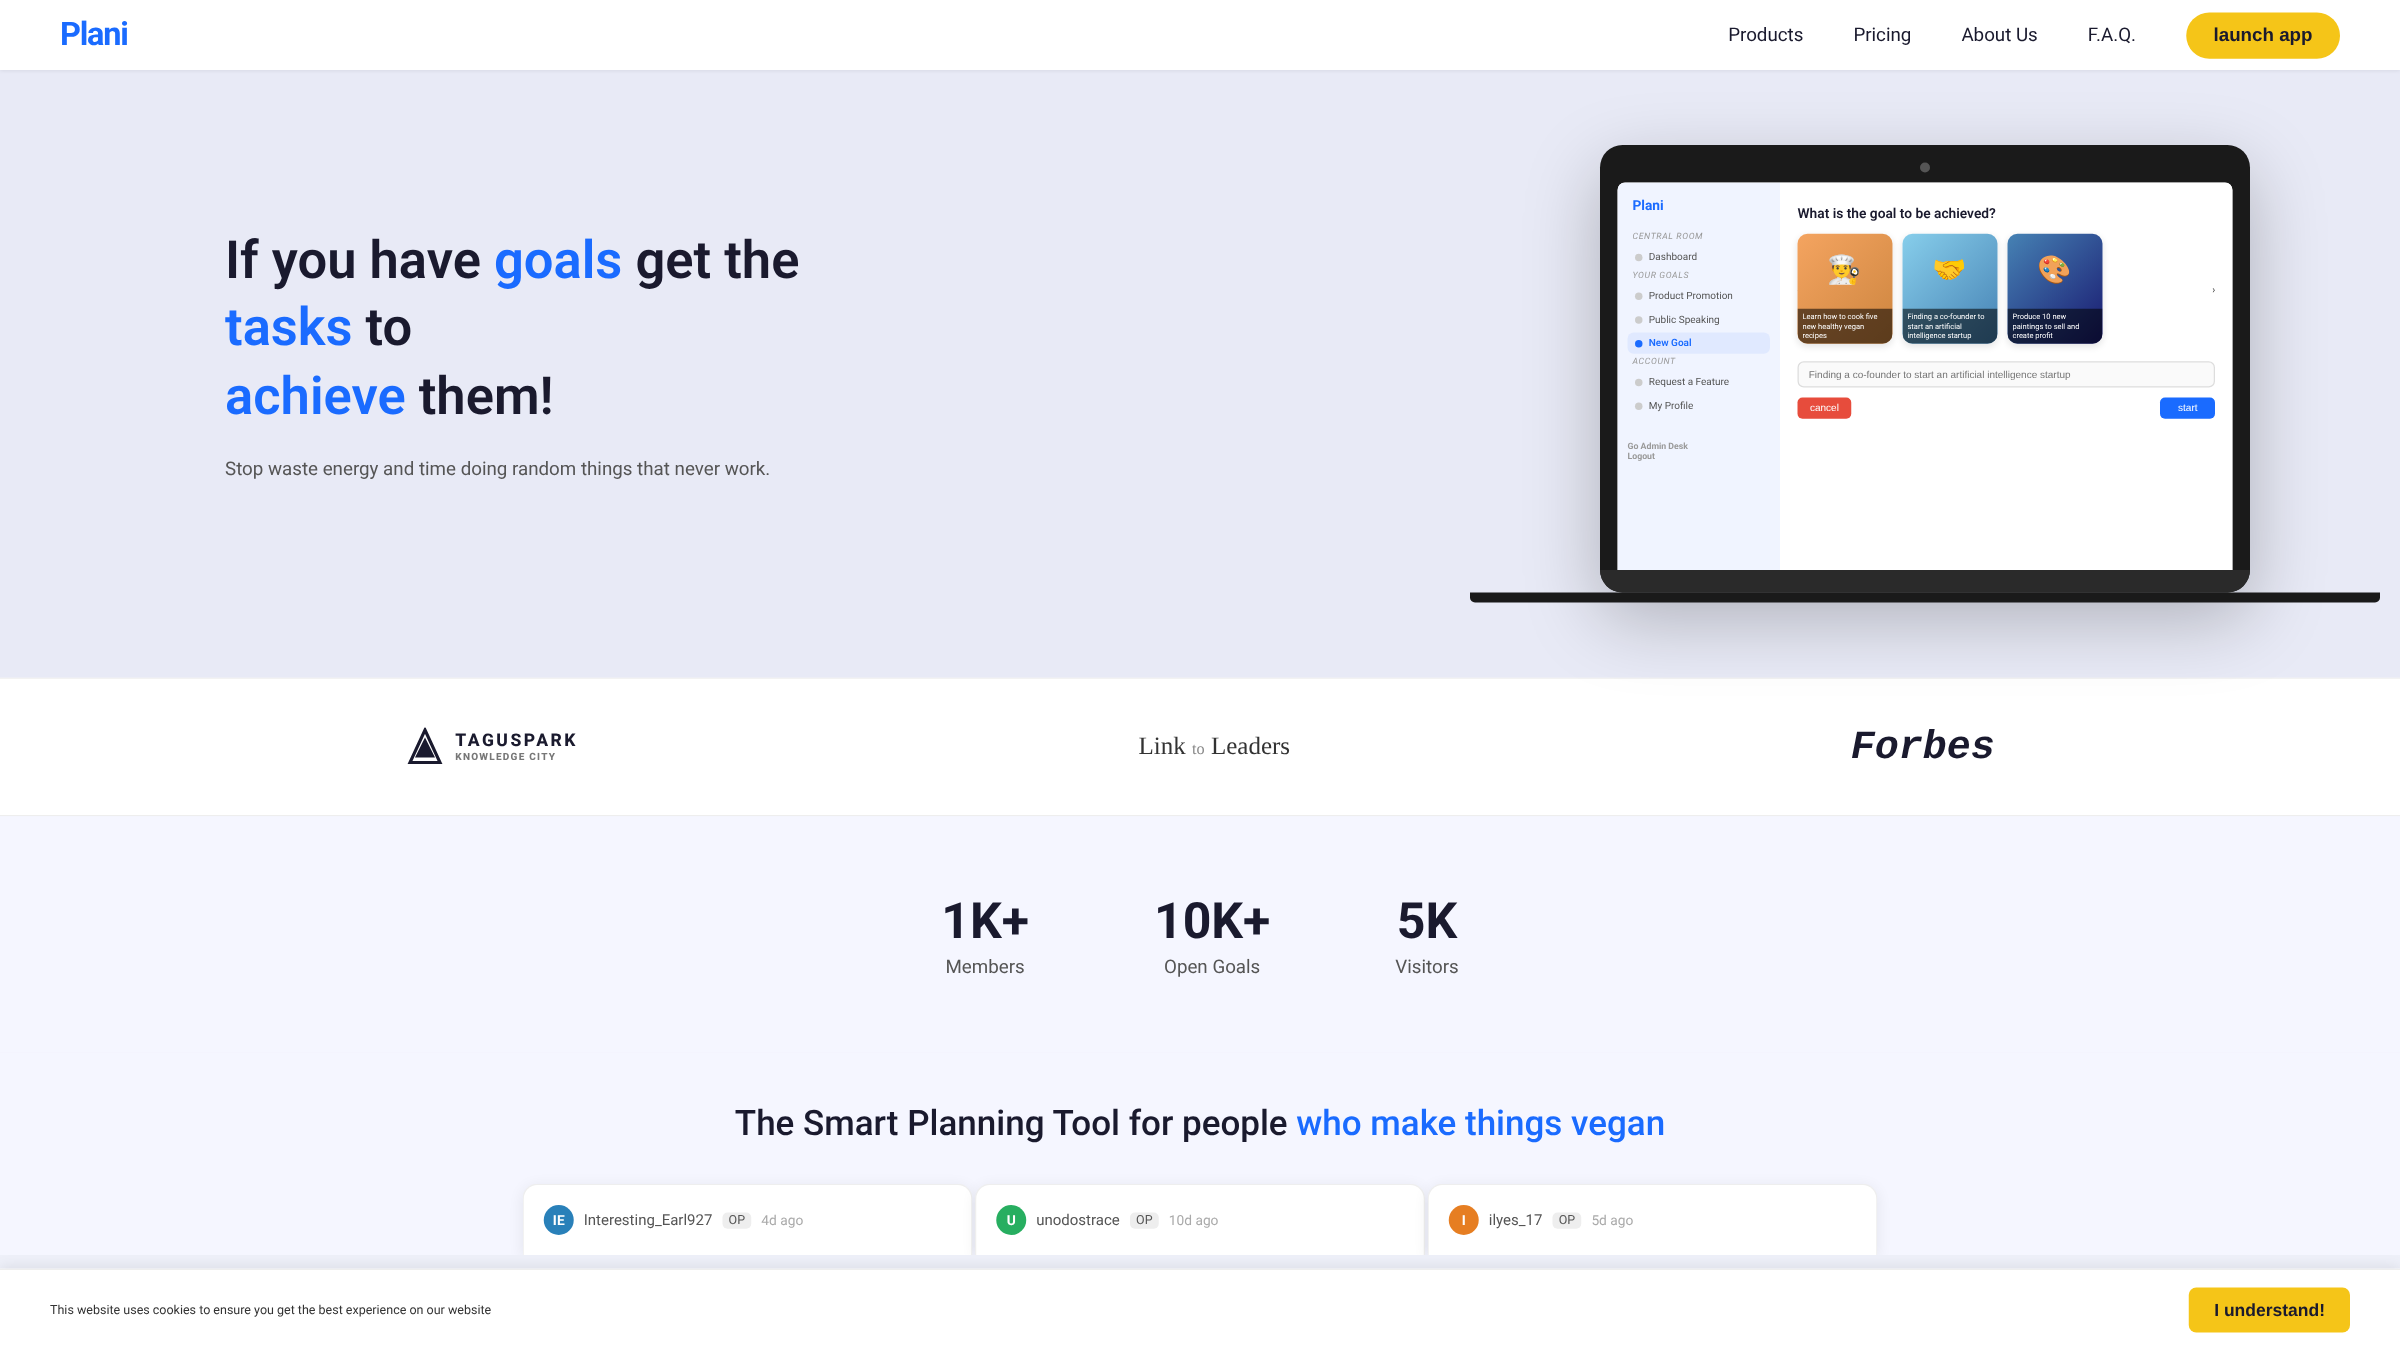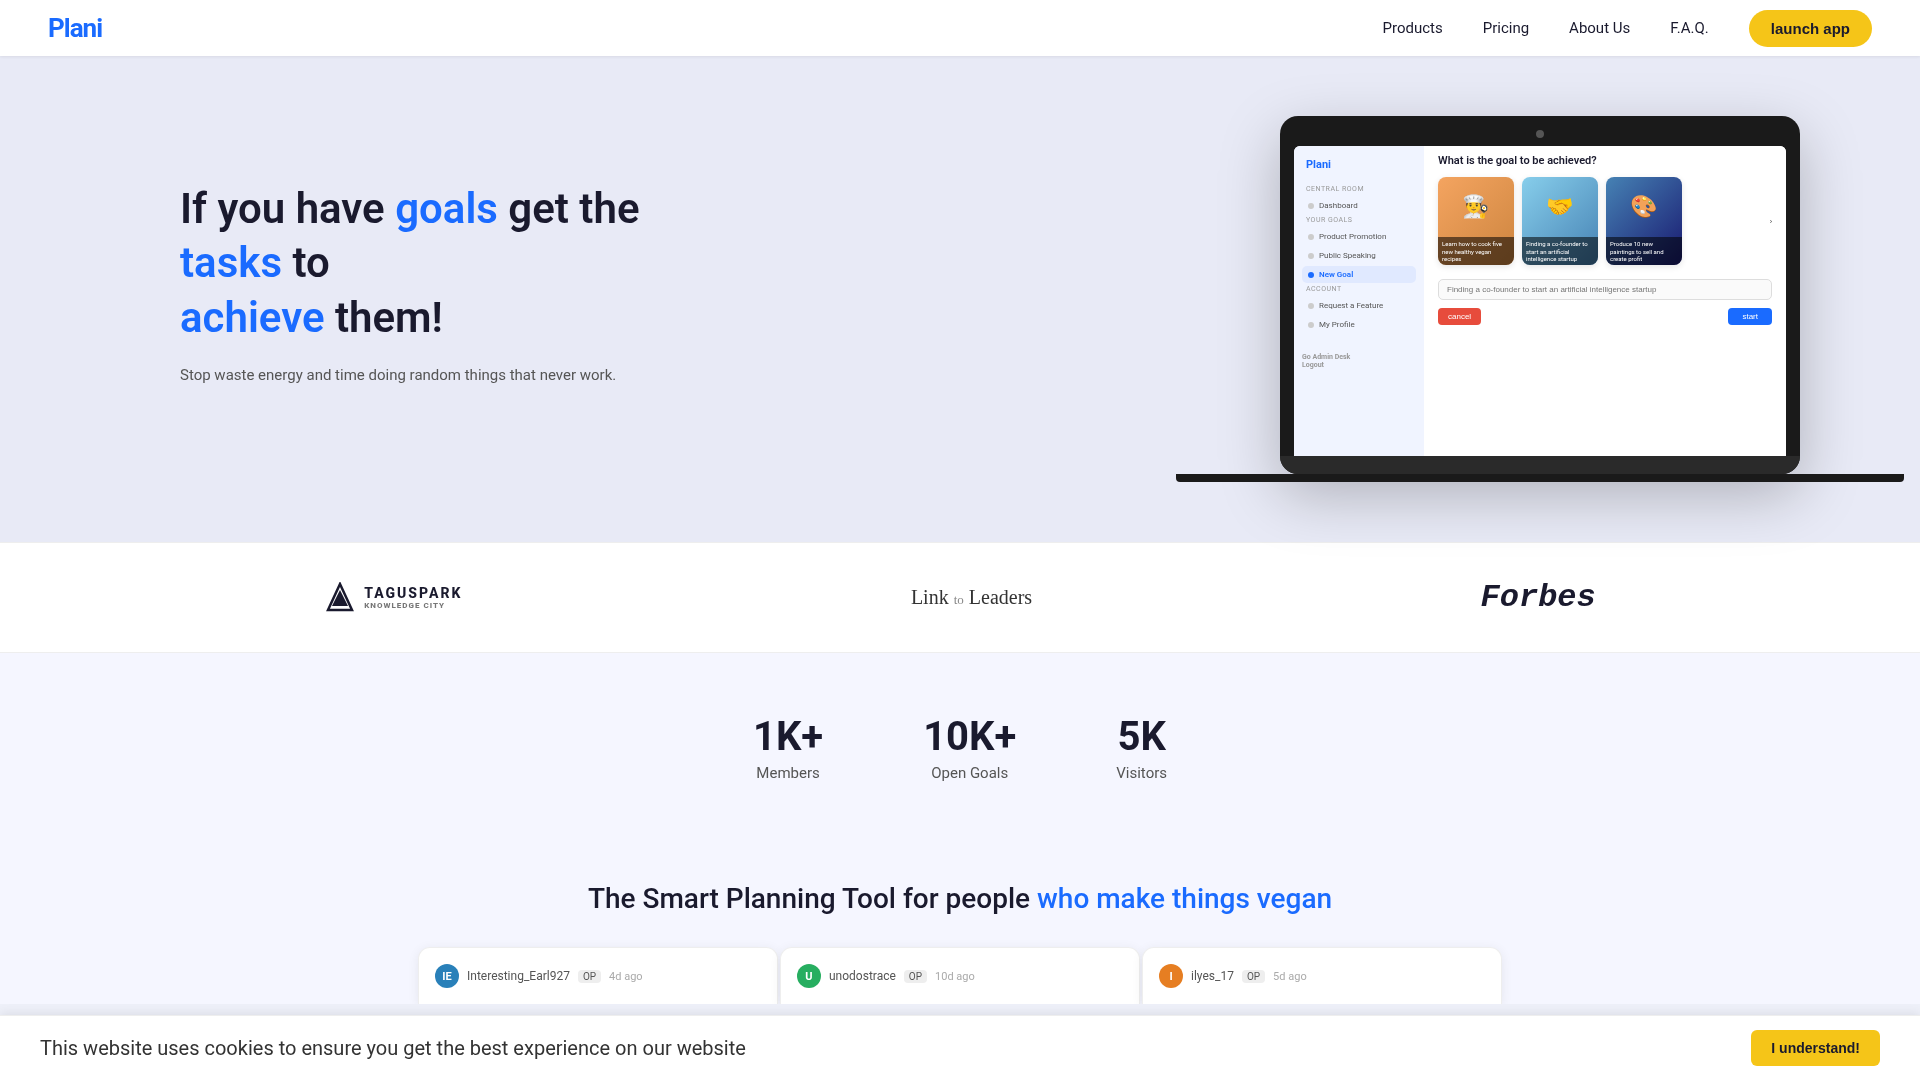--- a/index.html
+++ b/index.html
@@ -126,32 +126,32 @@
 
     
     .app-sidebar {
       width: 130px;
       background: #f0f4ff;
       padding: 10px 8px;
       font-size: 9px;
       flex-shrink: 0;
     }
     .app-logo { font-size: 11px; font-weight: 700; color: #1a6bff; margin-bottom: 12px; padding: 2px 4px; }
-    .sidebar-section { font-size: 7px; color: #999; text-transform: uppercase; letter-spacing: 0.5px; margin: 0 0 4px; padding: 0 4px; }
+    .sidebar-section { font-size: 7px; color: #999; text-transform: uppercase; letter-spacing: 0.5px; margin: 0 0 4px; padding: 0 4px; font-style: italic; }
     .sidebar-item {
       display: flex; align-items: center; gap: 5px;
       padding: 4px 6px; border-radius: 5px;
       font-size: 8px; color: #555; cursor: pointer; margin-bottom: 2px;
     }
     .sidebar-item.active { background: #e0e9ff; color: #1a6bff; font-weight: 600; }
     .sidebar-dot { width: 6px; height: 6px; border-radius: 50%; background: #1a6bff; flex-shrink: 0; }
     .sidebar-dot-gray { width: 6px; height: 6px; border-radius: 50%; background: #ccc; flex-shrink: 0; }
 
     
-    .app-main { flex: 1; padding: 8px 14px; background: #fff; }
+    .app-main { flex: 1; padding: 18px 14px; background: #fff; }
     .app-main-title { font-size: 11px; font-weight: 600; color: #1a1a2e; margin-bottom: 10px; }
     .app-cards-row { display: flex; gap: 8px; margin-bottom: 12px; }
     .app-card {
       width: 76px; height: 88px;
       border-radius: 8px; overflow: hidden;
       position: relative; flex-shrink: 0;
       box-shadow: 0 2px 6px rgba(0,0,0,0.1);
     }
     .app-card-bg-1 { background: linear-gradient(135deg, #f4a460, #cd853f); }
     .app-card-bg-2 { background: linear-gradient(135deg, #87ceeb, #4682b4); }
@@ -277,21 +277,21 @@
       bottom: 0; left: 0; right: 0;
       background: #fff;
       border-top: 1px solid #eee;
       padding: 14px 40px;
       display: flex;
       align-items: center;
       justify-content: space-between;
       z-index: 999;
       box-shadow: 0 -2px 10px rgba(0,0,0,0.08);
     }
-    .cookie-text { font-size: 20px; color: #333; }
+    .cookie-text { font-size: 10px; color: #333; }
     .cookie-btn {
       background: #f5c518;
       color: #1a1a2e;
       border: none;
       border-radius: 6px;
       padding: 10px 20px;
       font-size: 14px;
       font-weight: 600;
       cursor: pointer;
       white-space: nowrap;

